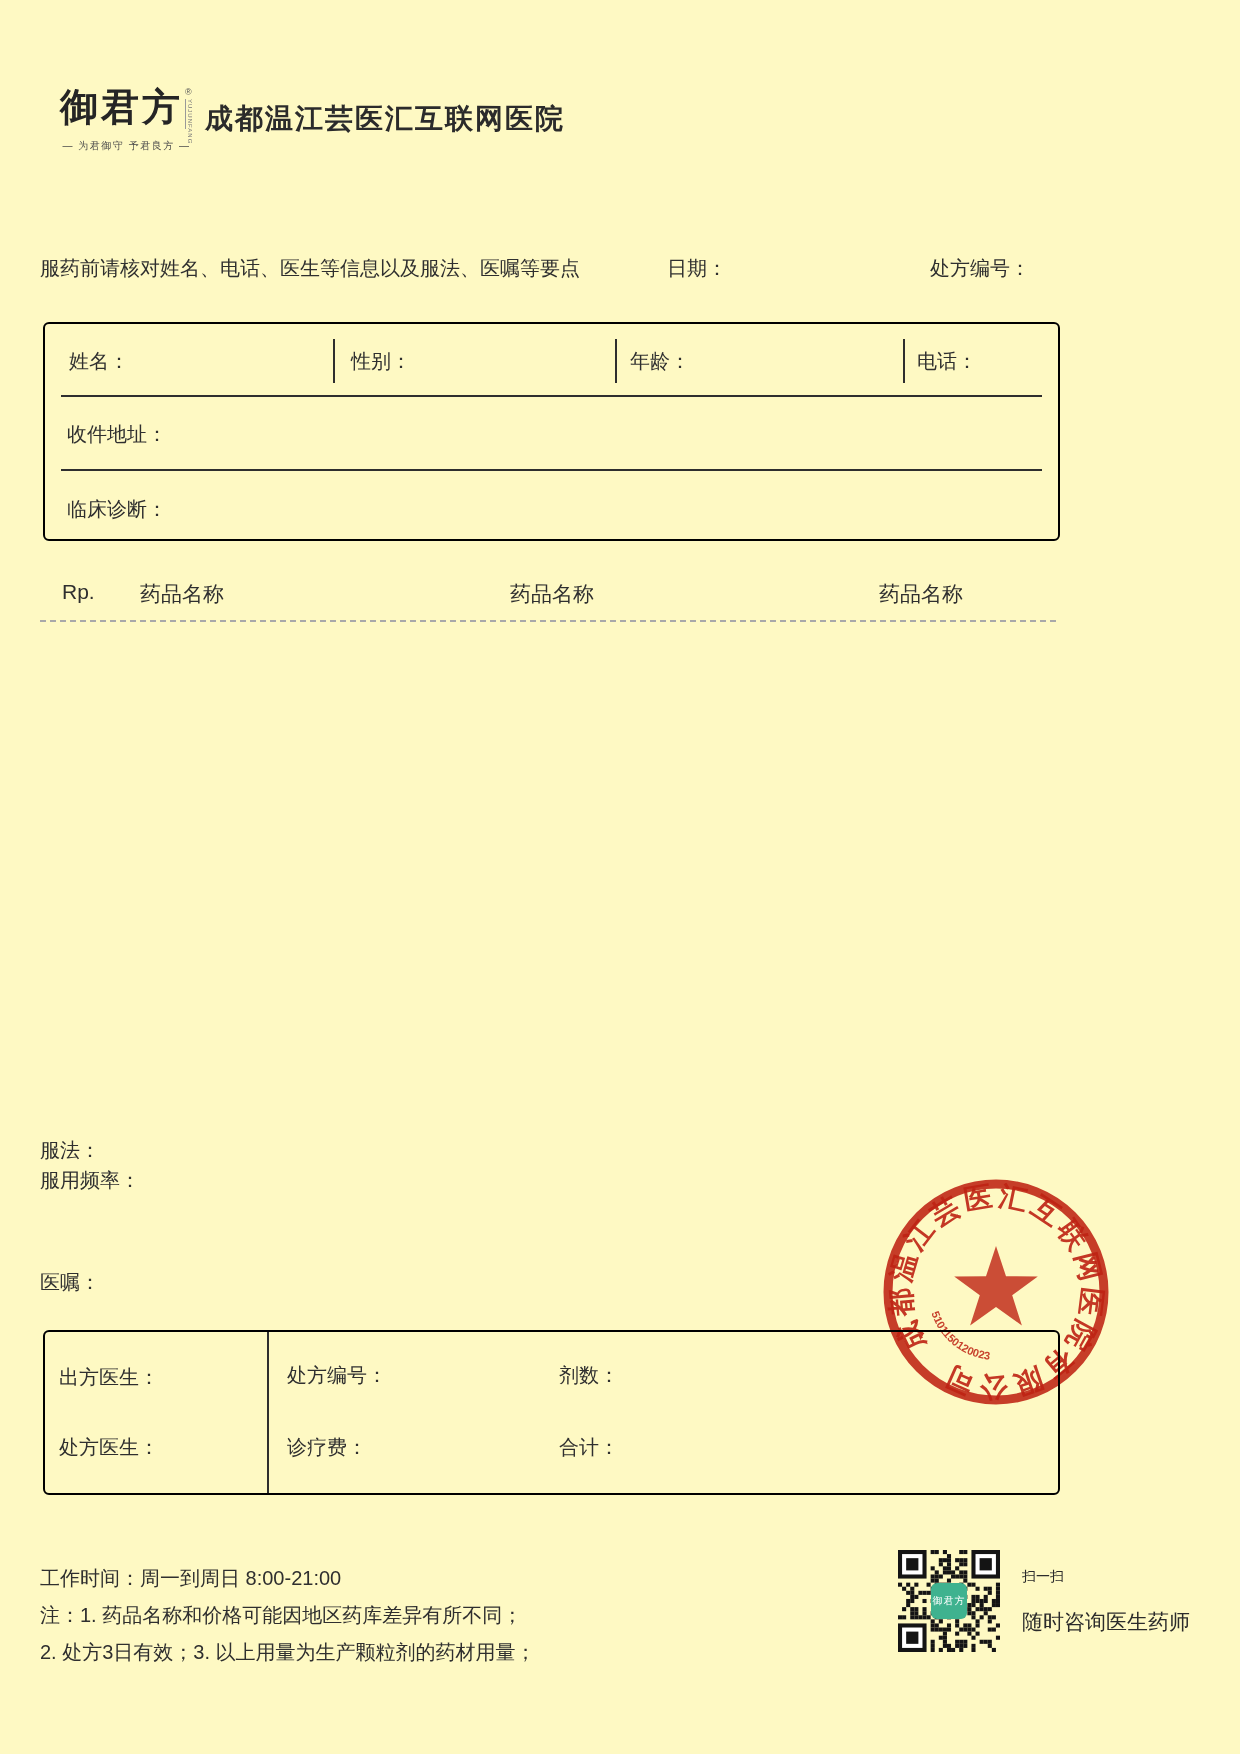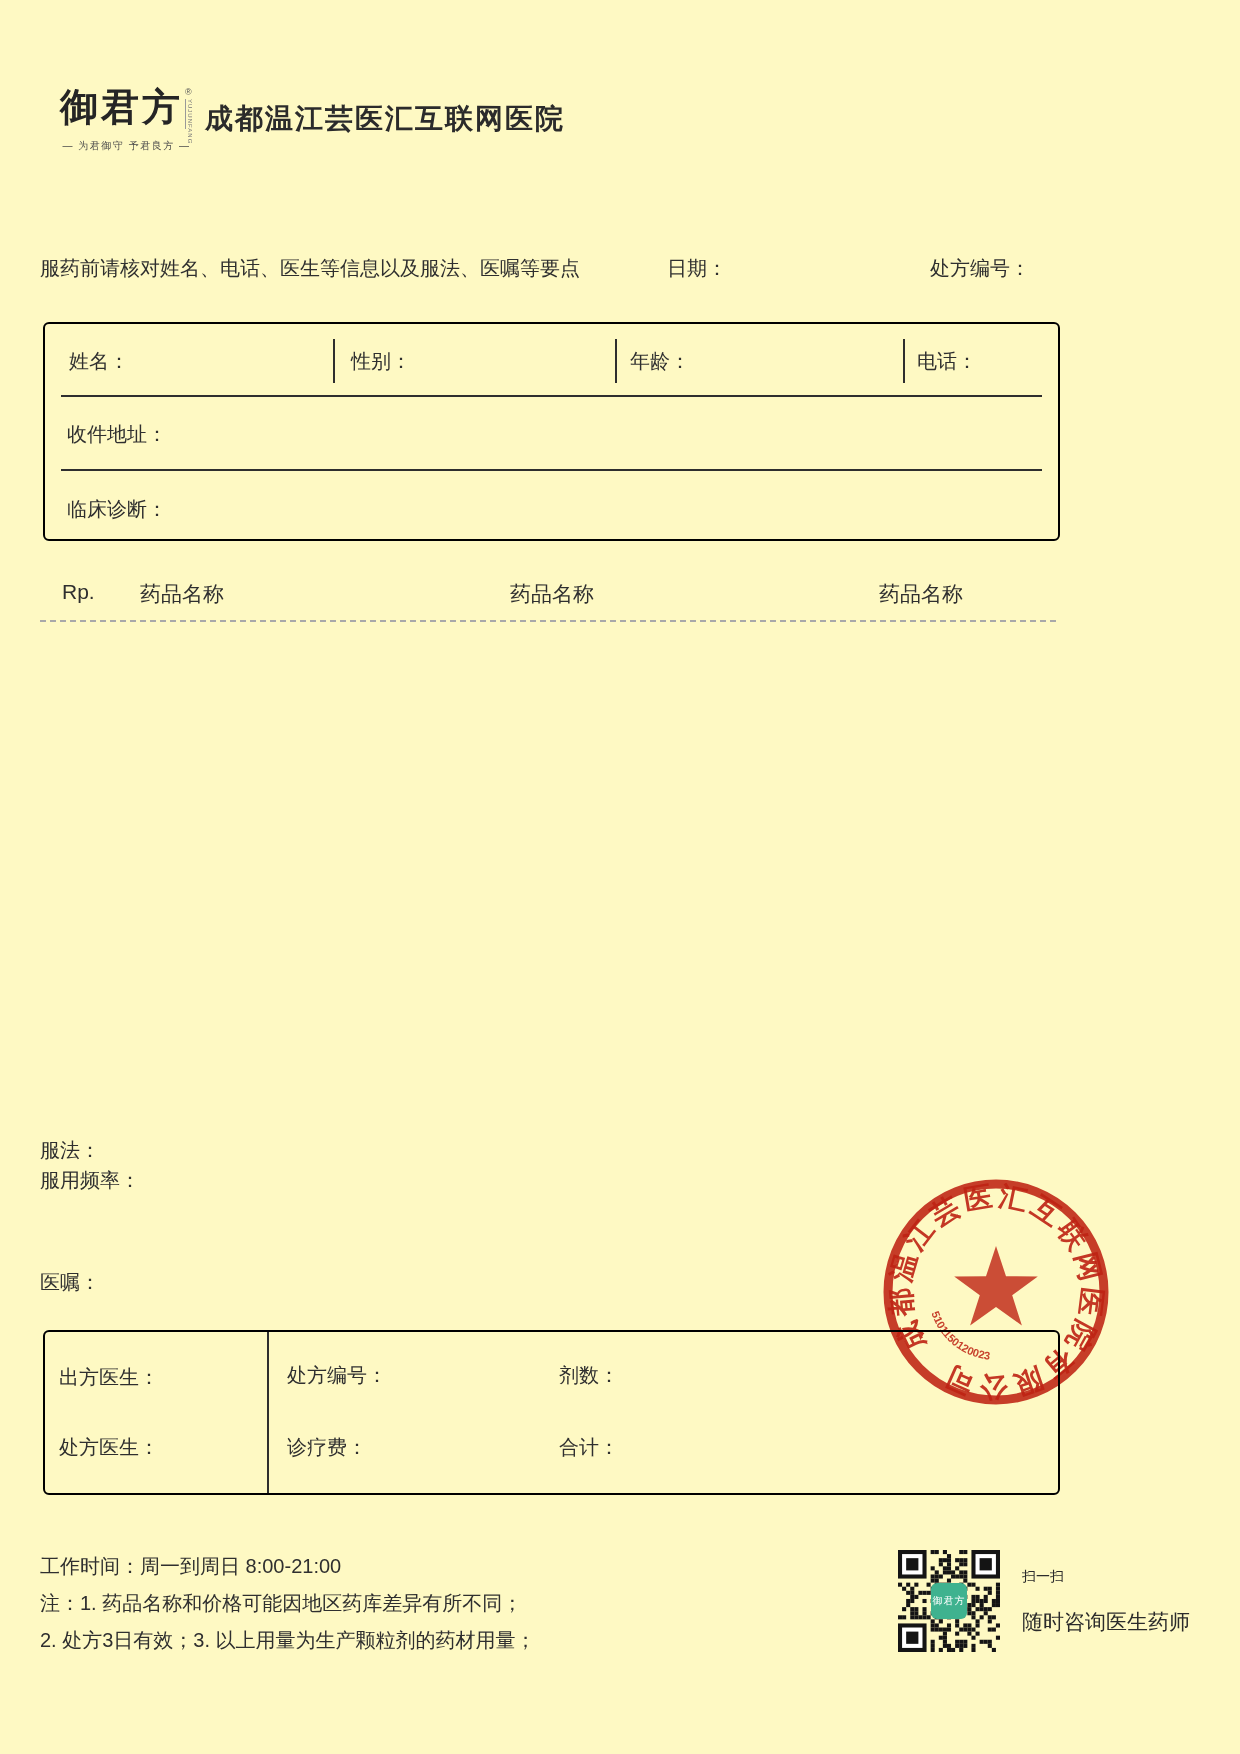--- a/index.html
+++ b/index.html
@@ -25,21 +25,21 @@
   
   .rp-lbl{font-size:21px;color:#2f2f2f;}
   .dashed{position:absolute;border-top:2px dashed #a9a9a9;height:0;}
   
   .stamp{mix-blend-mode:multiply;}
   
   .qr-wrap{width:102px;height:102px;}
   .qr-logo{position:absolute;left:33px;top:33px;width:36px;height:36px;border-radius:6px;
            display:flex;align-items:center;justify-content:center;}
   .qr-logo span{color:#fff;font-size:10px;letter-spacing:1px;}
-  .note{font-size:20px;color:#2f2f2f;white-space:nowrap;}
+  .note{font-size:20px;color:#2f2f2f;white-space:nowrap;margin-top:12px;}
 </style>
 </head>
 <body>
 
 <div class="page">
 
   <div class="abs" style="left:60px;top:88px;">
     <div style="display:flex;align-items:flex-start;">
       <span class="logo-text">御君方</span>
       <span class="logo-mark">

